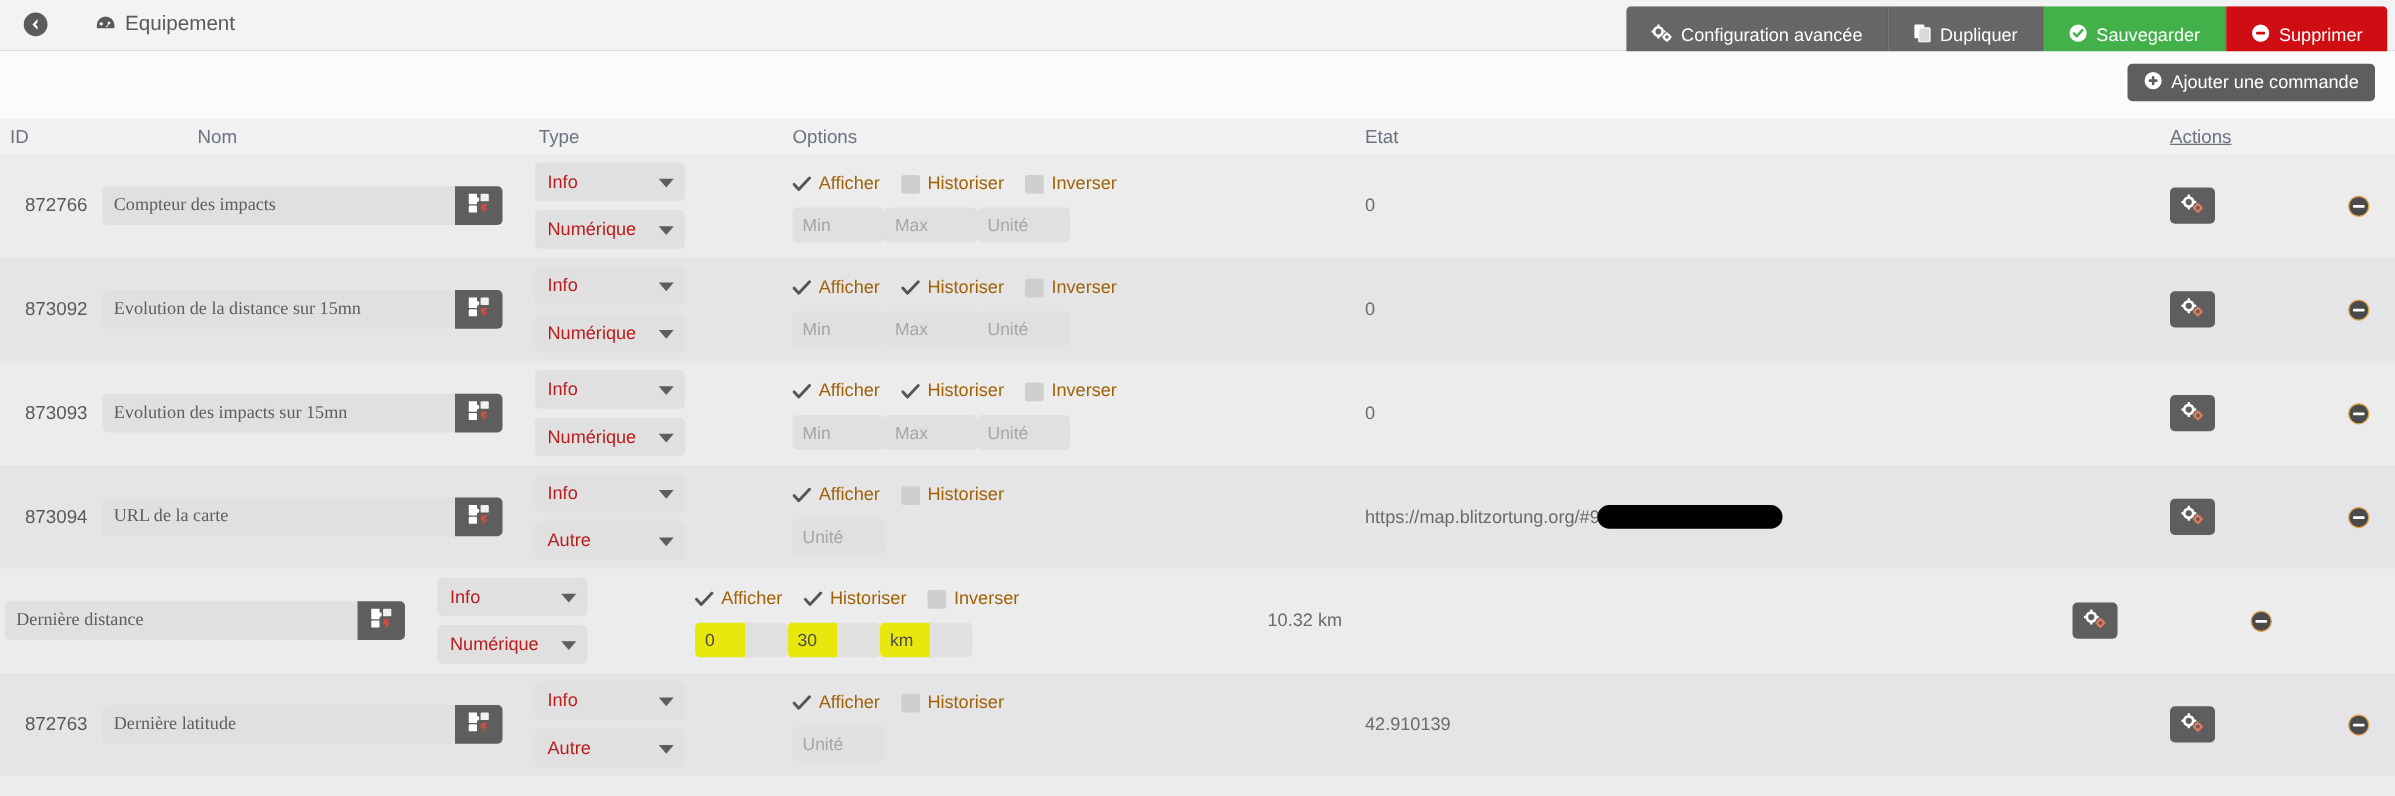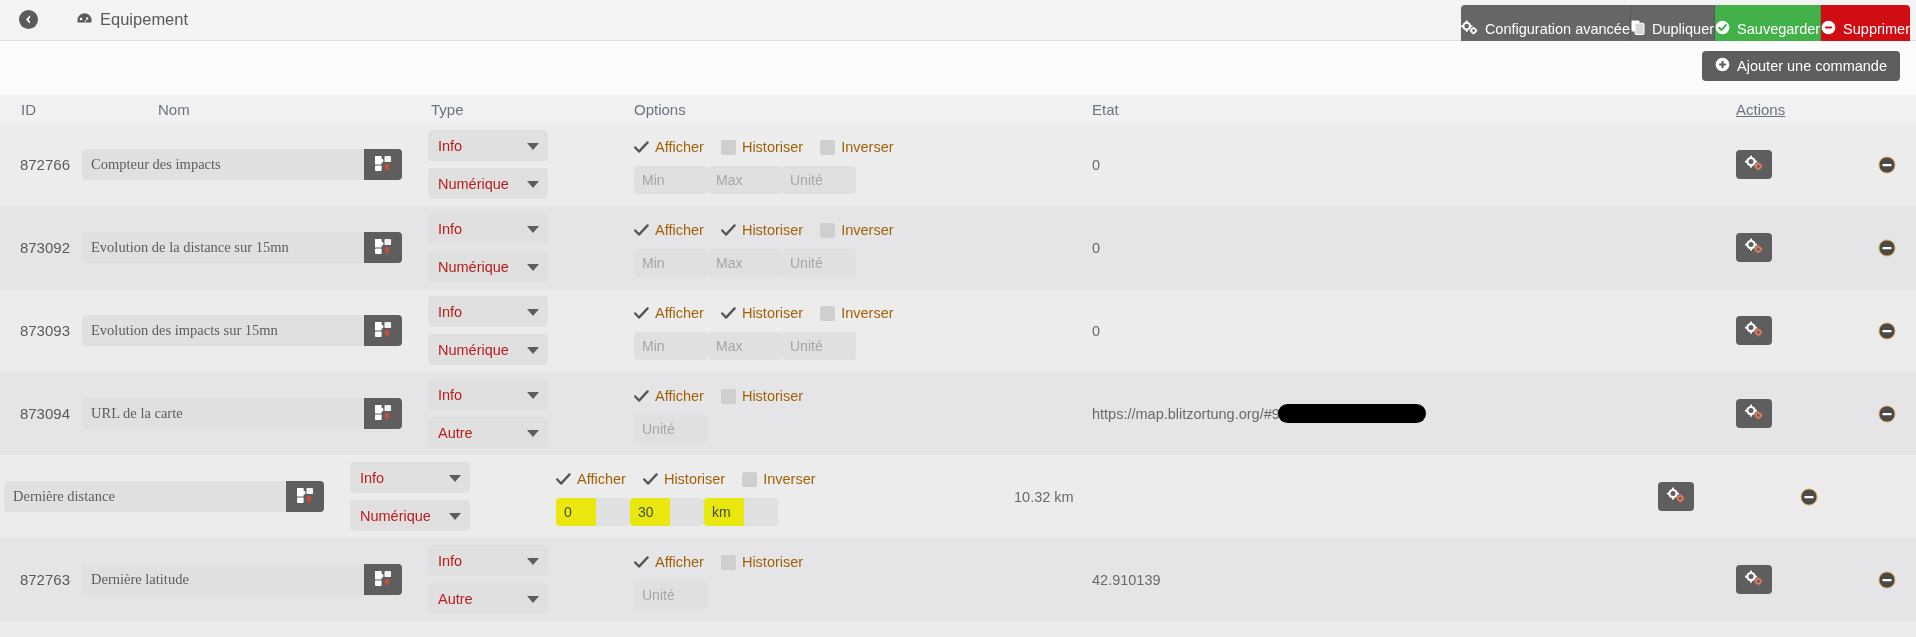--- a/index.html
+++ b/index.html
@@ -65,21 +65,21 @@
     display: flex;
     align-items: stretch;
     border-radius: 4px;
     overflow: hidden;
     font-size: 14.5px;
   }
   .tb-btn {
     display: flex;
     align-items: center;
     gap: 7px;
-    padding: 0 0;
+    padding: 0 20px;
     height: 47px;
     color: #ffffff;
     cursor: pointer;
     white-space: nowrap;
     border-right: 1px solid rgba(0,0,0,0.12);
   }
   .tb-btn:last-child { border-right: none; }
   .tb-grey  { background: #666666; }
   .tb-green { background: #42b149; }
   .tb-red   { background: #cf0d13; }
@@ -127,21 +127,21 @@
   .row.even { background: #e5e5e7; }
 
   
   .c-id      { width: 78px;  padding-left: 0px; }
   .c-nom     { width: 348px; }
   .c-type    { width: 196px; }
   .c-options { width: 452px; }
   .c-etat    { width: 600px; }
   .c-actions { width: 242px; text-decoration: underline; }
 
-  .thead .c-id      { padding-left: 21px; }
+  .thead .c-id      { padding-left: 8px; }
   .thead .c-nom     { padding-left: 80px; }
   .thead .c-type    { padding-left: 5px; }
   .thead .c-options { padding-left: 12px; }
   .thead .c-etat    { padding-left: 18px; }
   .thead .c-actions { padding-left: 62px; }
 
   .cell { display: flex; flex-direction: column; justify-content: center; }
 
   .id-txt {
     display: flex; align-items: center; justify-content: flex-end;

